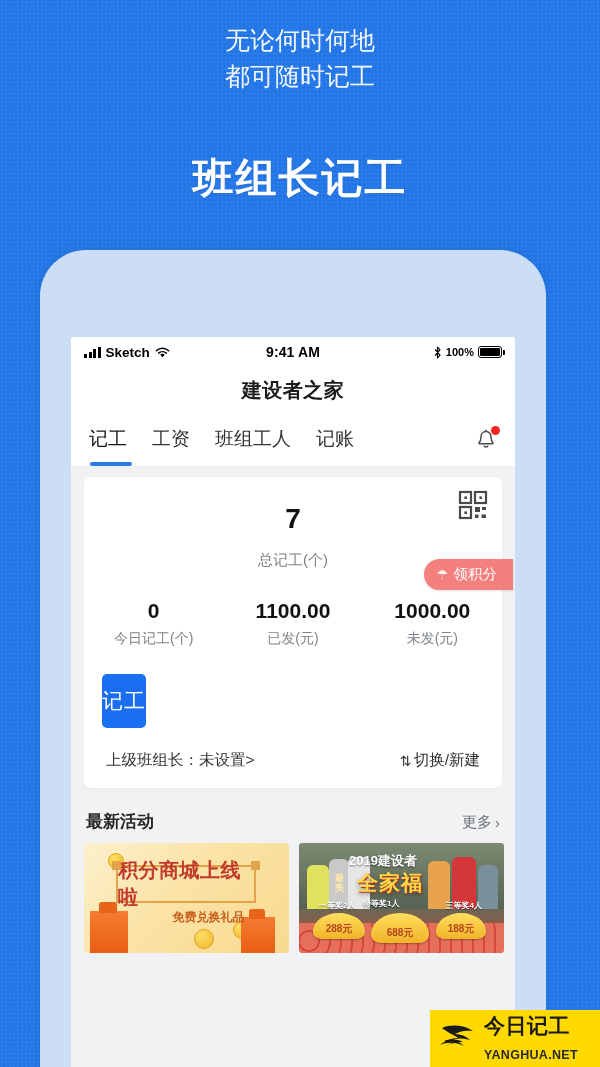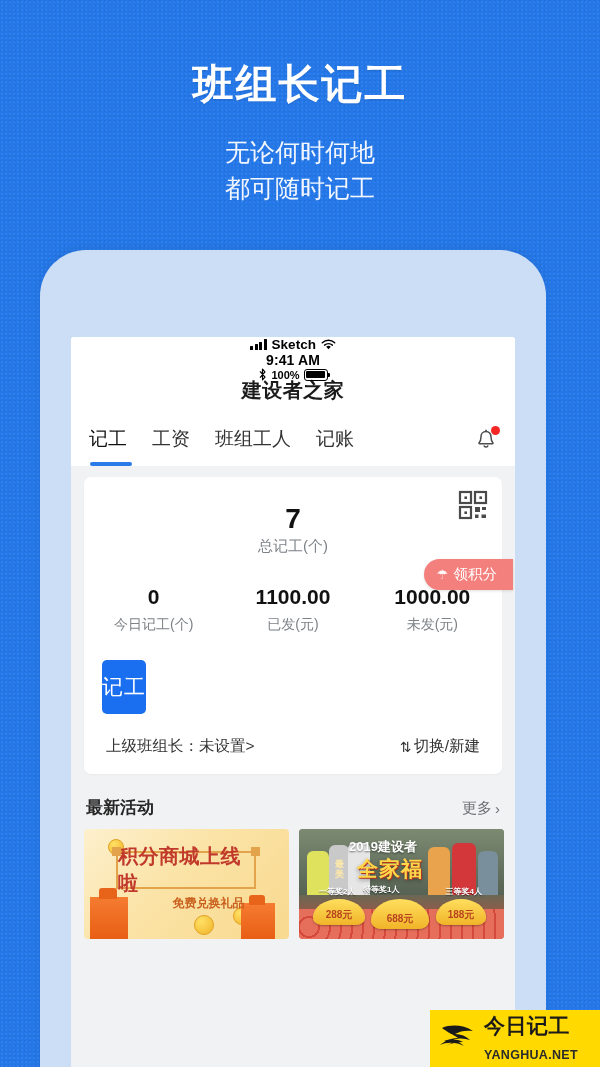--- a/index.html
+++ b/index.html
@@ -48,21 +48,21 @@
     width:444px; height:743px;
     background:#f1f2f4;
     overflow:hidden;
     border-radius:3px 3px 0 0;
   }
 
   
   #statusbar{
     height:30px; background:#ffffff;
     display:flex; align-items:center; padding:0 13px;
-    font-size:13.5px; color:#000; font-weight:600;flex-direction:column;
+    font-size:13.5px; color:#000; font-weight:600;
   }
   .sb-left{ display:flex; align-items:center; gap:5px; flex:1; }
   .sb-center{ flex:0 0 auto; font-size:14px; letter-spacing:.1px; }
   .sb-right{ display:flex; align-items:center; gap:4px; flex:1; justify-content:flex-end; }
   .signal{ display:flex; align-items:flex-end; gap:1.5px; height:11px; }
   .signal i{ display:block; width:3px; background:#000; border-radius:.5px;}
   .signal i:nth-child(1){height:4px}
   .signal i:nth-child(2){height:6px}
   .signal i:nth-child(3){height:8.5px}
   .signal i:nth-child(4){height:11px}
@@ -115,21 +115,21 @@
     margin:11px 13px 0 13px;
     background:#fff; border-radius:7px;
     padding:14px 0 17px 0;
     box-shadow:0 1px 2px rgba(0,0,0,.03);
   }
   #qr-icon{ position:absolute; right:14px; top:13px; width:30px; height:30px; }
   #qr-icon svg{ display:block; }
 
   #total-block{ text-align:center; padding-top:14px; }
   #total-value{ font-size:28px; font-weight:bold; color:#111; line-height:1; }
-  #total-label{ font-size:15px; color:#7d8287; margin-top:4px; }
+  #total-label{ font-size:15px; color:#7d8287; margin-top:18px; }
 
   #points-pill{
     position:absolute; right:-11px; top:82px;
     background:#f4807e; color:#fff;
     border-radius:16px 0 0 16px;
     padding:6px 16px 6px 13px;
     font-size:14.5px; display:flex; align-items:center; gap:5px;
     box-shadow:0 1px 3px rgba(0,0,0,.12);
   }
   #points-pill .gift{ font-size:13px; opacity:.95; }
@@ -253,25 +253,25 @@
   #wm-text{ display:flex; flex-direction:column; line-height:1; }
   #wm-cn{ font-size:21px; font-weight:bold; color:#1a1a1a; letter-spacing:.5px;}
   #wm-en{ font-size:12.5px; font-weight:bold; color:#2b2b2b; margin-top:13px; letter-spacing:.3px;}
 </style>
 </head>
 <body>
 
 <div id="bg-texture"></div>
 
 <div id="hero">
-  <div id="hero-title">班组长记工</div>
   <div id="hero-sub">
     <div>无论何时何地</div>
     <div>都可随时记工</div>
   </div>
+  <div id="hero-title">班组长记工</div>
 </div>
 
 <div id="phone">
   <div id="screen">
 
     <div id="statusbar">
       <div class="sb-left">
         <span class="signal">
             <i></i>
             <i></i>

